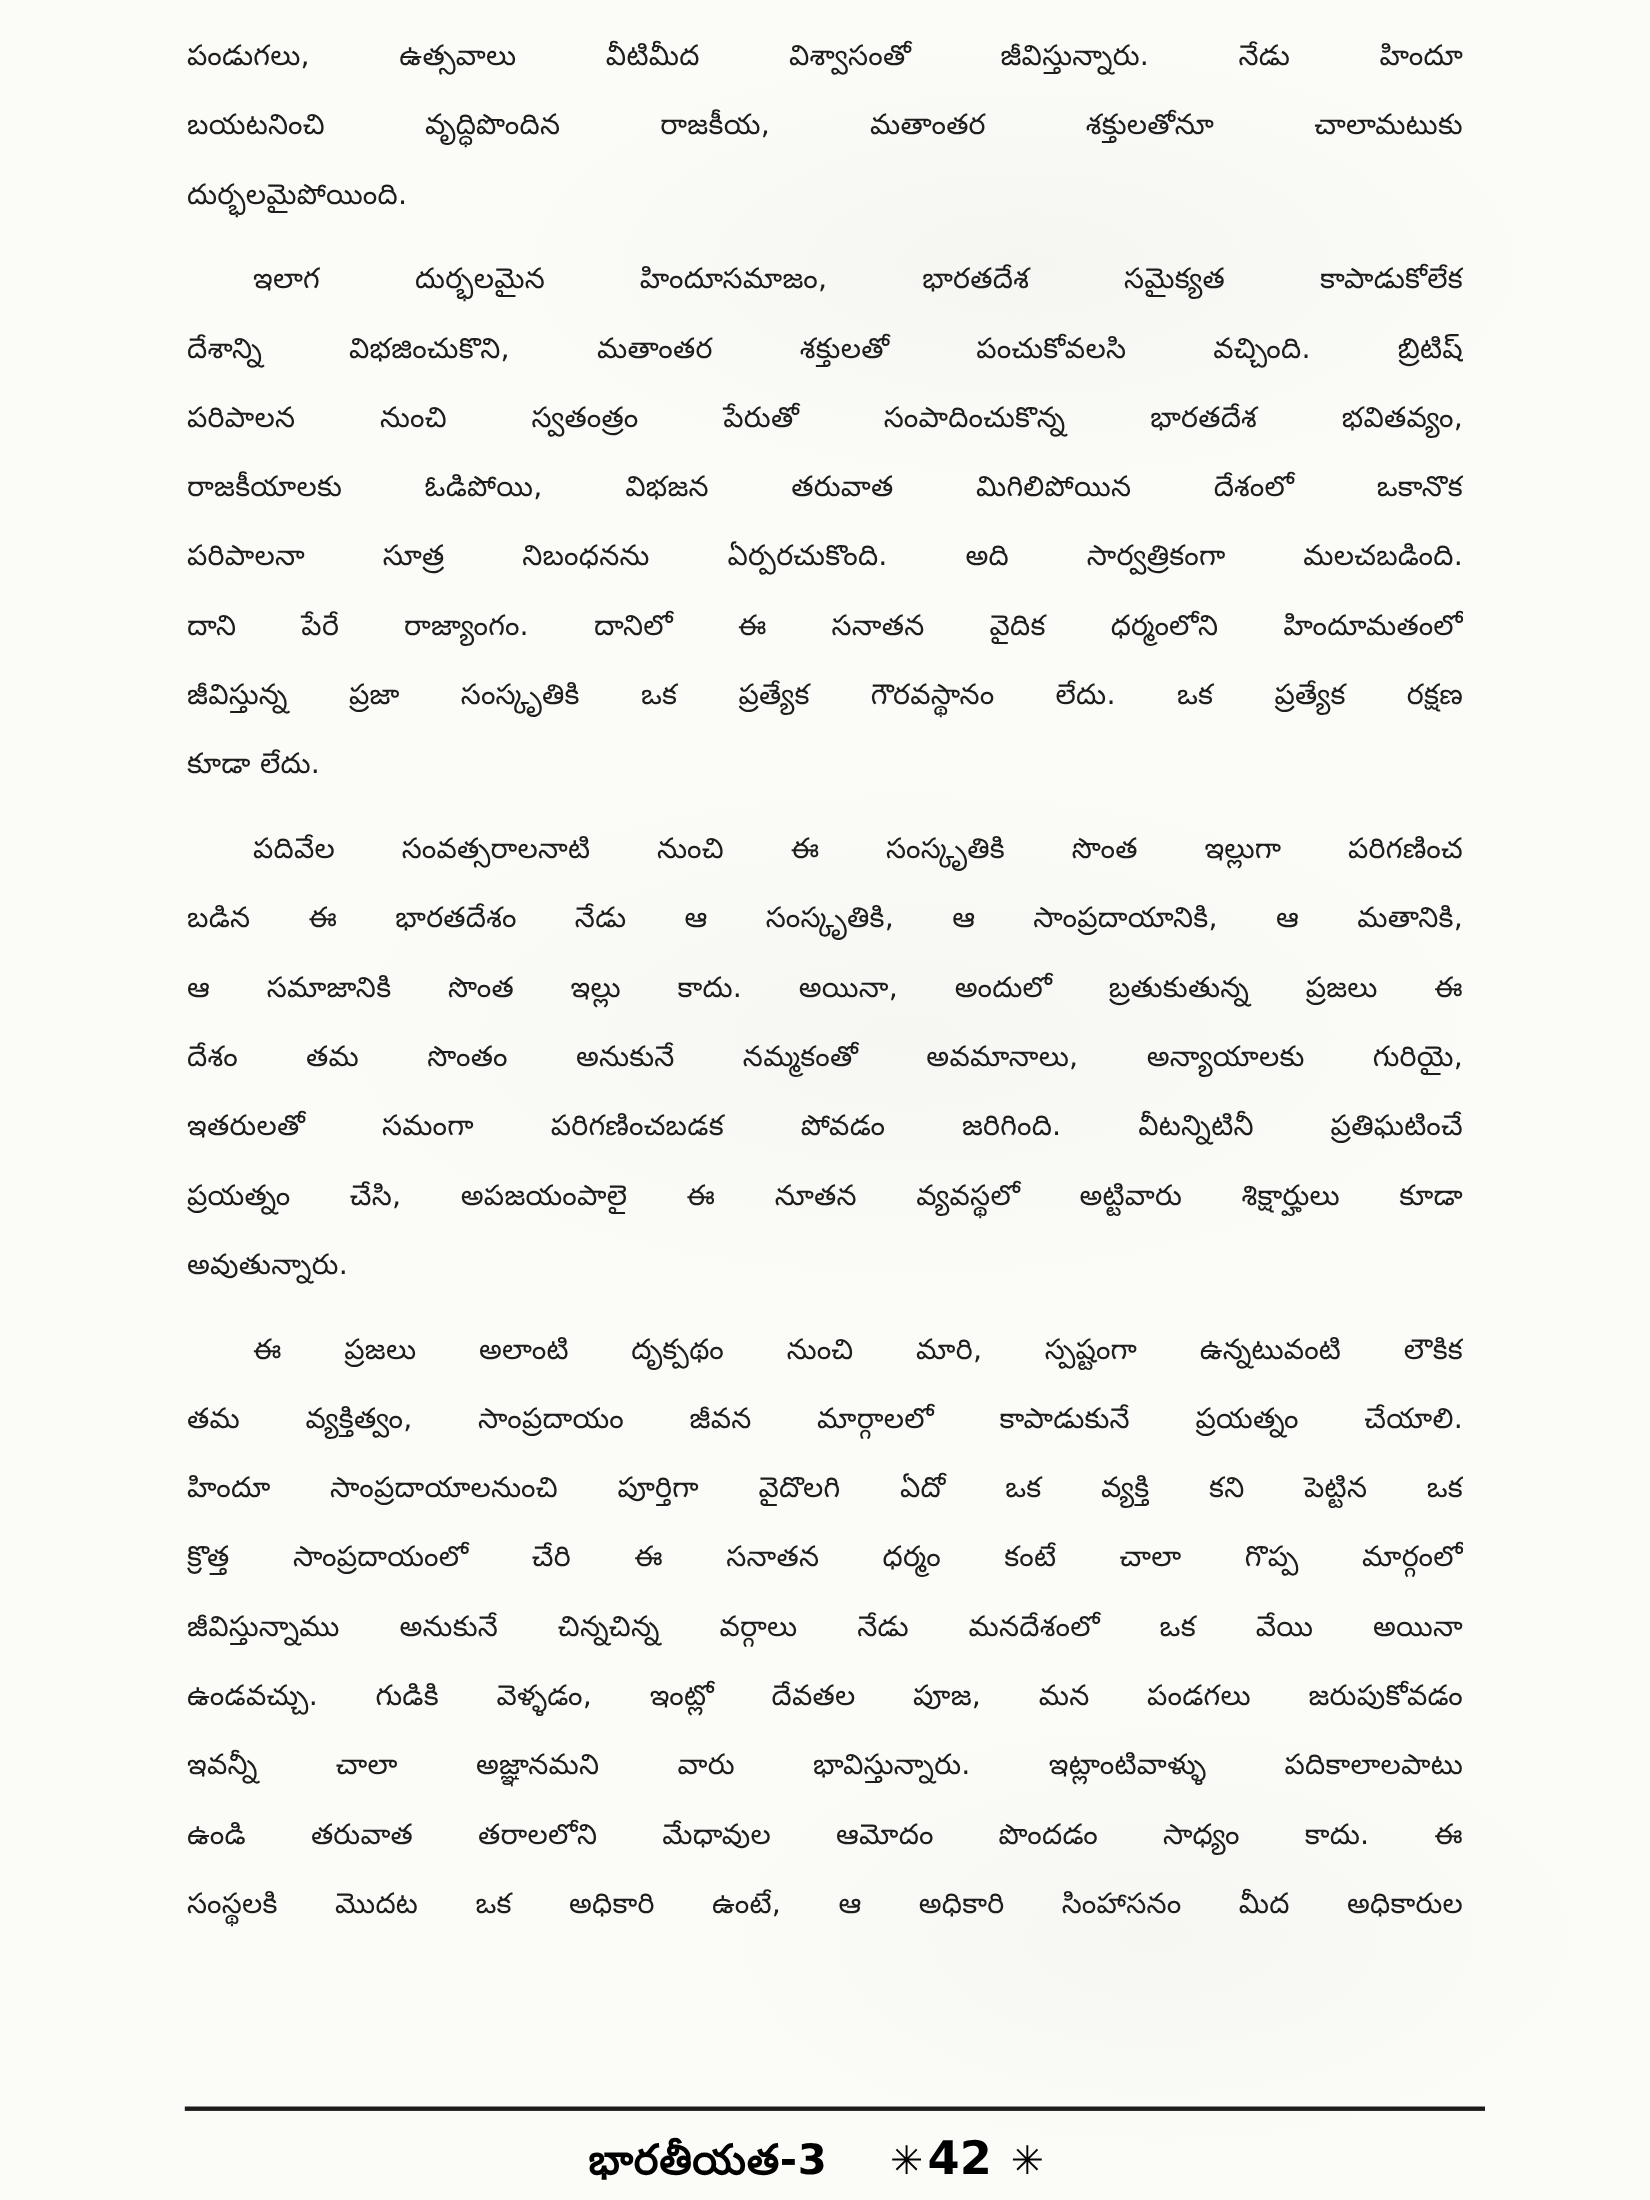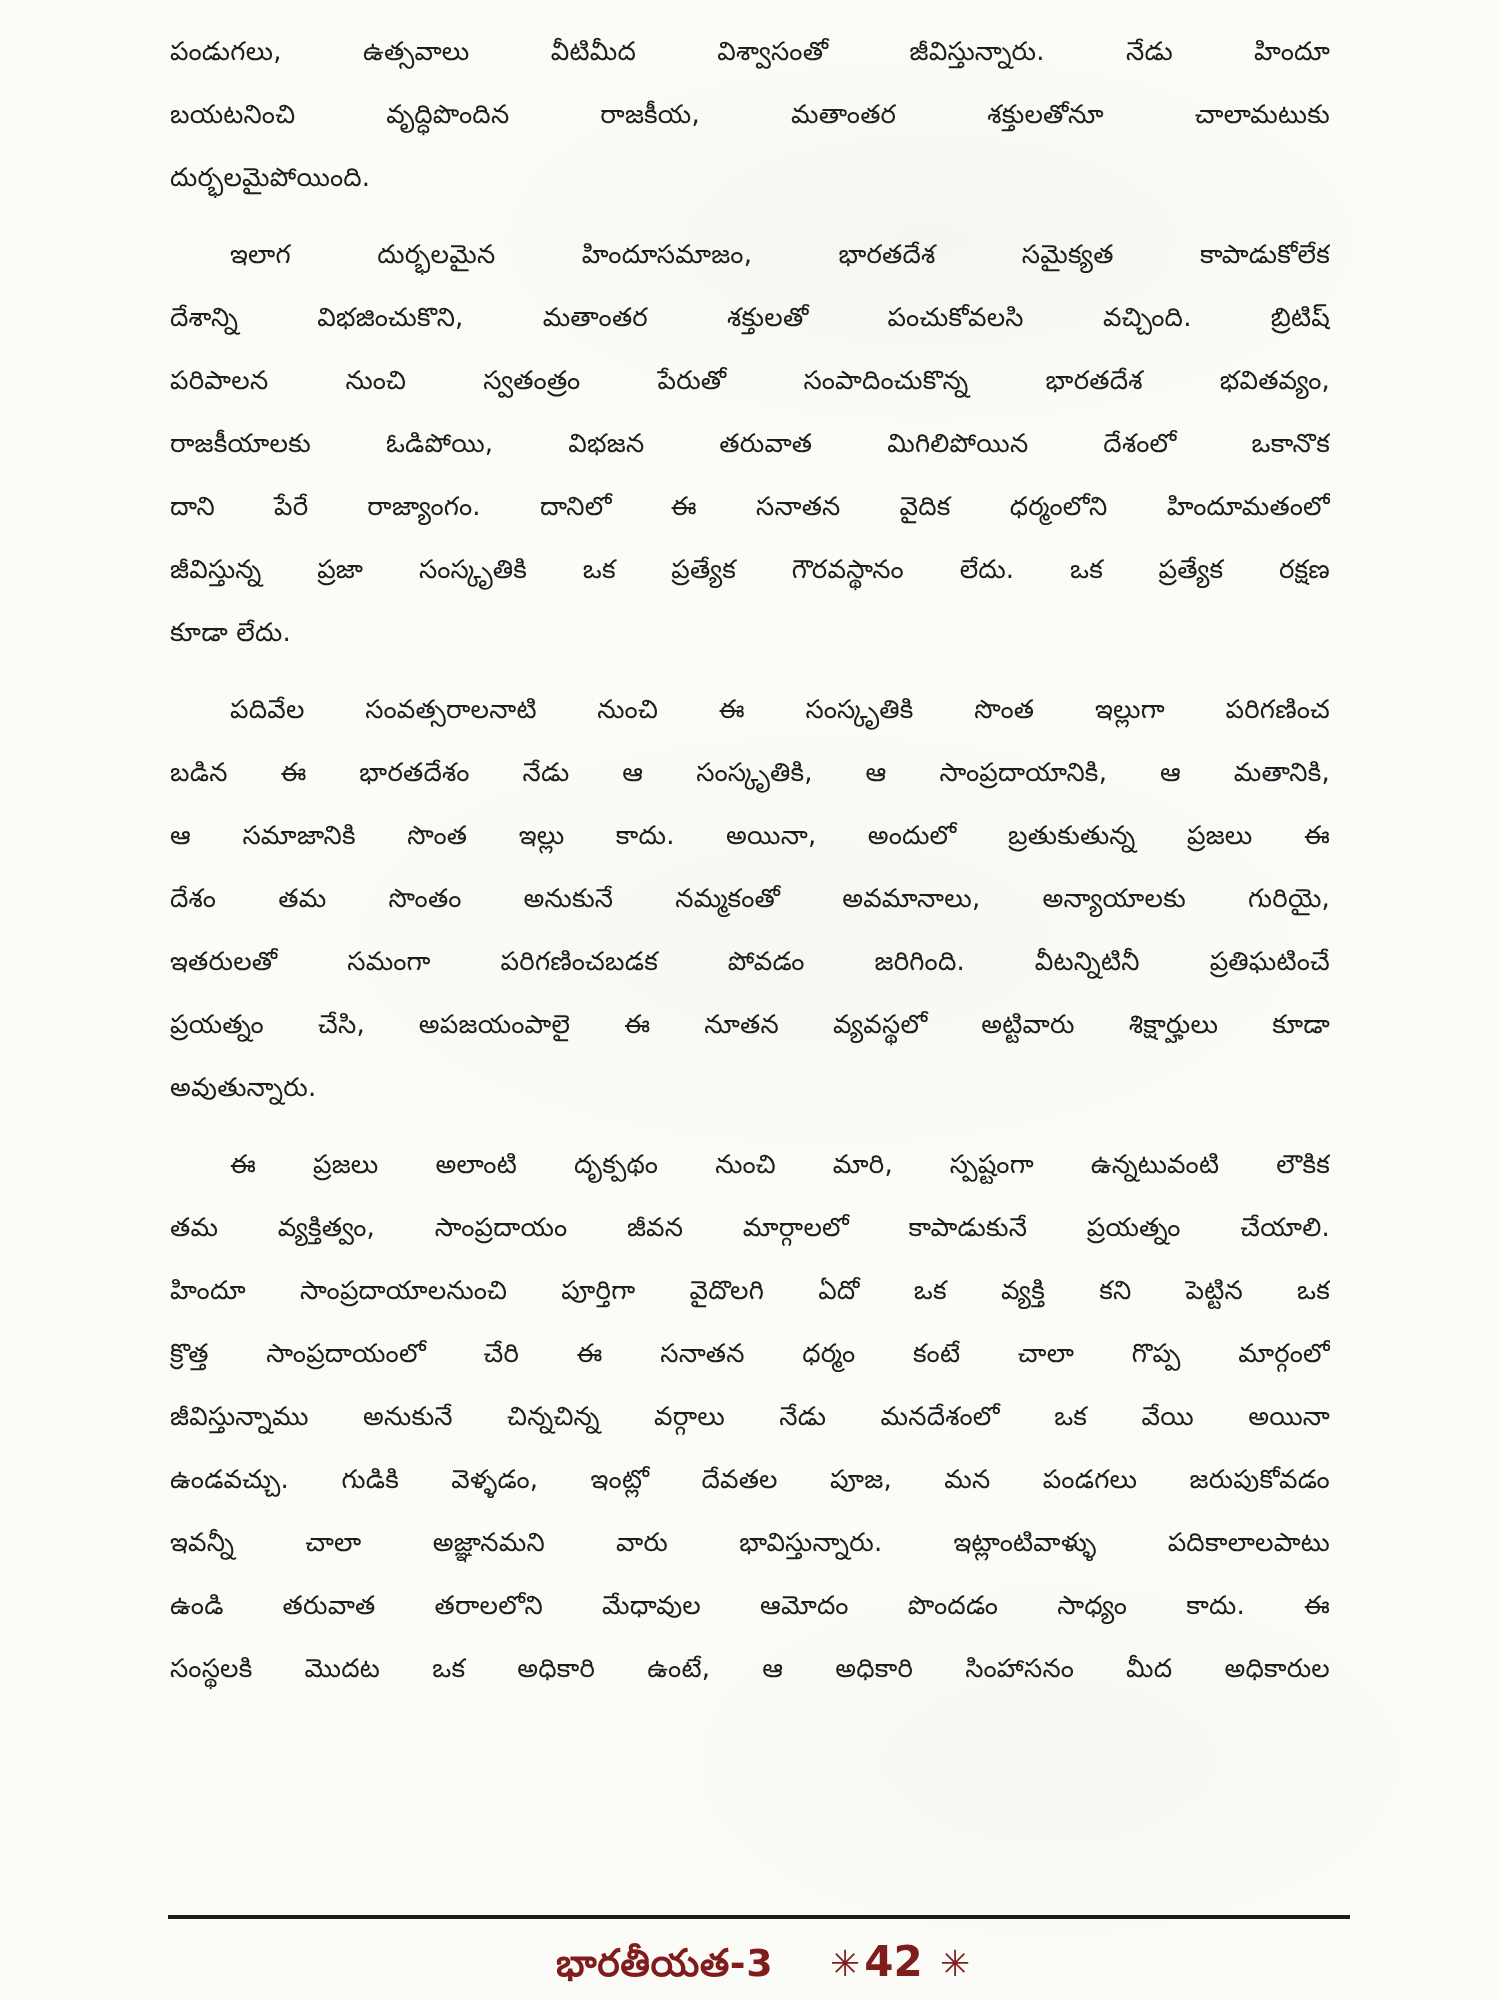--- a/index.html
+++ b/index.html
@@ -55,28 +55,28 @@
   .footer-rule {
     position: absolute;
     left: 168px;
     top: 1915px;
     width: 1182px;
     height: 4px;
     background: #1c1c1c;
   }
   .page-footer {
     position: absolute;
-    left: 175px;
+    left: 154px;
     top: 1932px;
     width: 1180px;
     text-align: center;
     font-weight: bold;
     font-size: 38px;
     line-height: 60px;
-    color: #7f1d1d;
+    color: #000000;
   }
   .page-footer .book-title {
     letter-spacing: 0.5px;
   }
   .page-footer .star {
     font-size: 36px;
     padding: 0 4px;
   }
   .page-footer .page-num {
     font-size: 42px;
@@ -94,20 +94,21 @@
       <div class="para">
         <div class="line">పండుగలు, ఉత్సవాలు వీటిమీద విశ్వాసంతో జీవిస్తున్నారు. నేడు హిందూ</div>
         <div class="line">బయటనించి వృద్ధిపొందిన రాజకీయ, మతాంతర శక్తులతోనూ చాలామటుకు</div>
         <div class="line flush">దుర్భలమైపోయింది.</div>
       </div>
       <div class="para">
         <div class="line indent">ఇలాగ దుర్భలమైన హిందూసమాజం, భారతదేశ సమైక్యత కాపాడుకోలేక</div>
         <div class="line">దేశాన్ని విభజించుకొని, మతాంతర శక్తులతో పంచుకోవలసి వచ్చింది. బ్రిటిష్</div>
         <div class="line">పరిపాలన నుంచి స్వతంత్రం పేరుతో సంపాదించుకొన్న భారతదేశ భవితవ్యం,</div>
         <div class="line">రాజకీయాలకు ఓడిపోయి, విభజన తరువాత మిగిలిపోయిన దేశంలో ఒకానొక</div>
+        <div class="line">పరిపాలనా సూత్ర నిబంధనను ఏర్పరచుకొంది. అది సార్వత్రికంగా మలచబడింది.</div>
         <div class="line">దాని పేరే రాజ్యాంగం. దానిలో ఈ సనాతన వైదిక ధర్మంలోని హిందూమతంలో</div>
         <div class="line">జీవిస్తున్న ప్రజా సంస్కృతికి ఒక ప్రత్యేక గౌరవస్థానం లేదు. ఒక ప్రత్యేక రక్షణ</div>
         <div class="line flush">కూడా లేదు.</div>
       </div>
       <div class="para">
         <div class="line indent">పదివేల సంవత్సరాలనాటి నుంచి ఈ సంస్కృతికి సొంత ఇల్లుగా పరిగణించ</div>
         <div class="line">బడిన ఈ భారతదేశం నేడు ఆ సంస్కృతికి, ఆ సాంప్రదాయానికి, ఆ మతానికి,</div>
         <div class="line">ఆ సమాజానికి సొంత ఇల్లు కాదు. అయినా, అందులో బ్రతుకుతున్న ప్రజలు ఈ</div>
         <div class="line">దేశం తమ సొంతం అనుకునే నమ్మకంతో అవమానాలు, అన్యాయాలకు గురియై,</div>
         <div class="line">ఇతరులతో సమంగా పరిగణించబడక పోవడం జరిగింది. వీటన్నిటినీ ప్రతిఘటించే</div>

